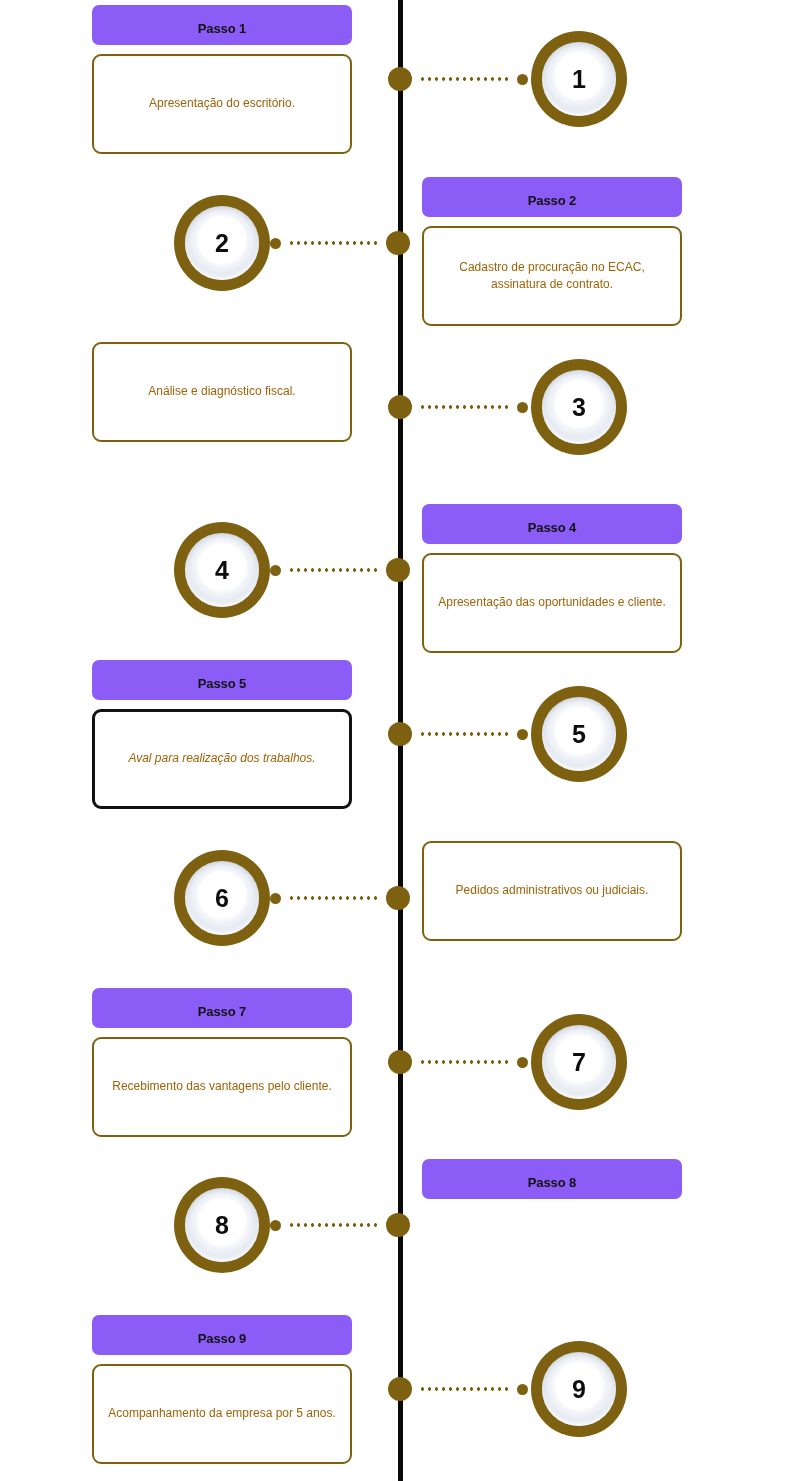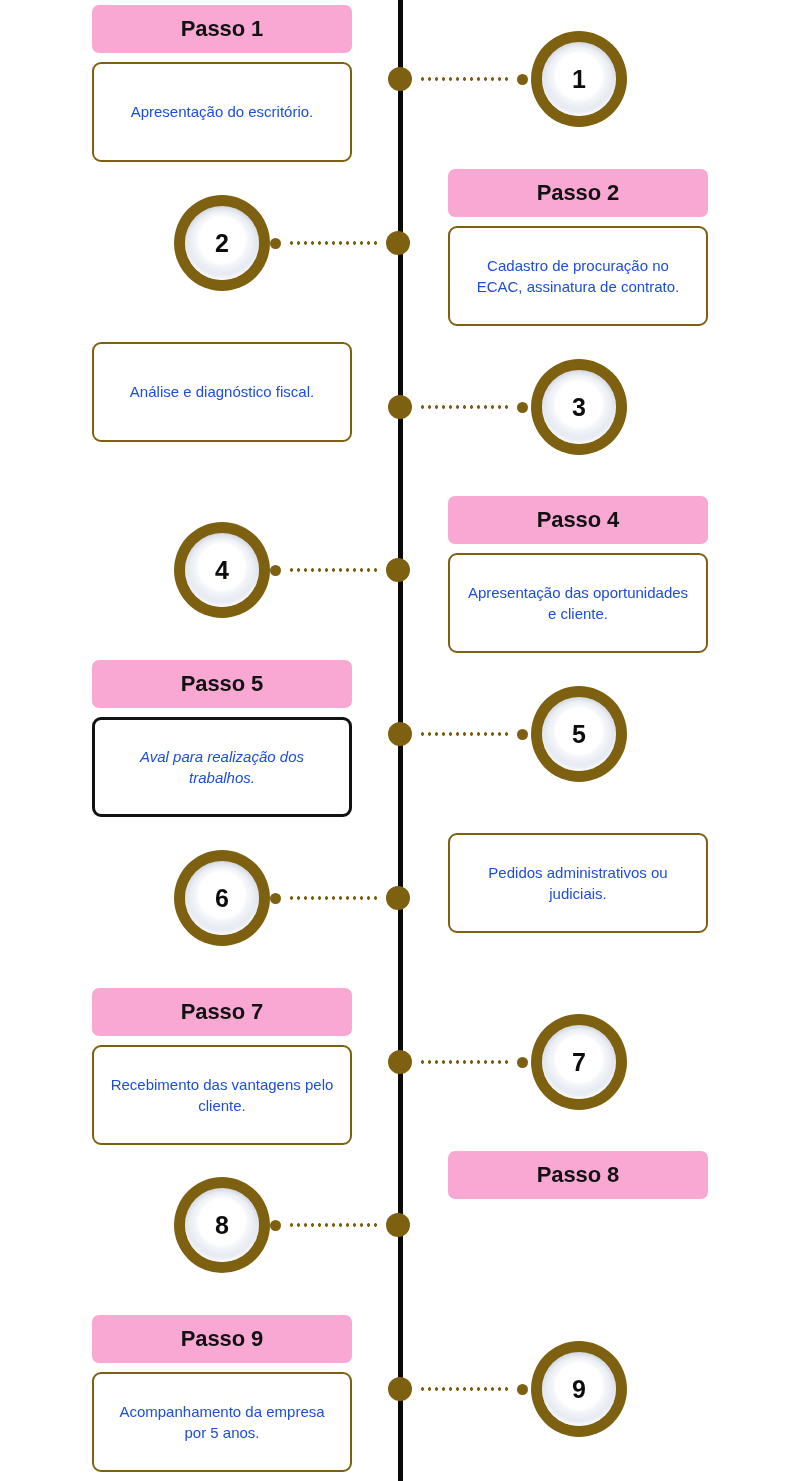--- a/index.html
+++ b/index.html
@@ -38,30 +38,30 @@
     width: 800px;
     height: 0;
   }
 
   
   .card {
     position: absolute;
     width: 260px;
   }
   .card.left  { left: 92px; }
-  .card.right { left: 448px; }
+  .card.right { left: 422px; margin-top: 8px; }
 
   .card-title {
-    height: 48px;
+    height: 40px;
     line-height: 48px;
     text-align: center;
-    background: #f9a8d4;
+    background: #8b5cf6;
     border-radius: 7px;
     color: #121212;
-    font-size: 22px;
+    font-size: 13px;
     font-weight: bold;
     letter-spacing: -0.1px;
     box-sizing: border-box;
   }
 
   .card-body {
     margin-top: 9px;
     min-height: 100px;
     border: 2px solid #7e6011;
     border-radius: 9px;
@@ -71,23 +71,23 @@
     align-items: center;
     justify-content: center;
     padding: 10px 14px;
   }
   .card-body.dark-outline {
     border: 3px solid #121212;
     font-style: italic;
   }
   .card-text {
     text-align: center;
-    font-size: 15px;
+    font-size: 12px;
     line-height: 1.42;
-    color: #1d4ed8;
+    color: #a16207;
   }
 
   
   .badge {
     position: absolute;
     width: 96px;
     height: 96px;
     border-radius: 50%;
     background: #7e6011;
     display: flex;

